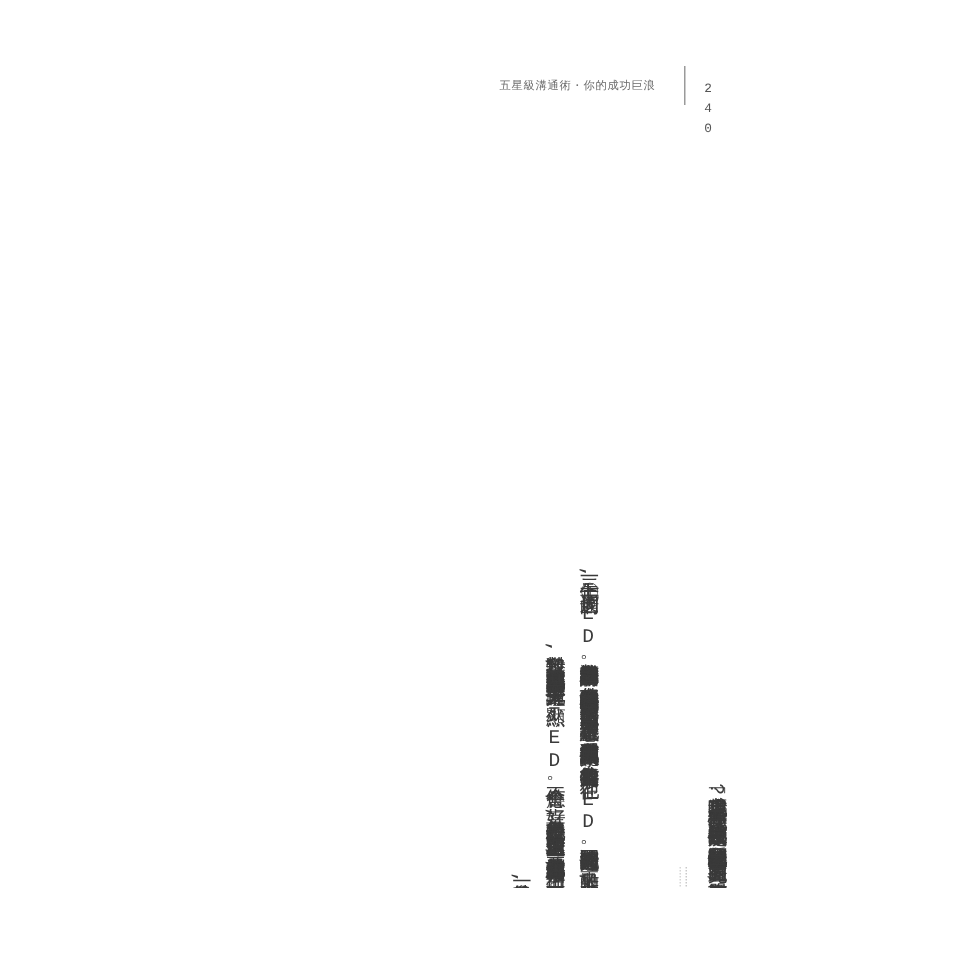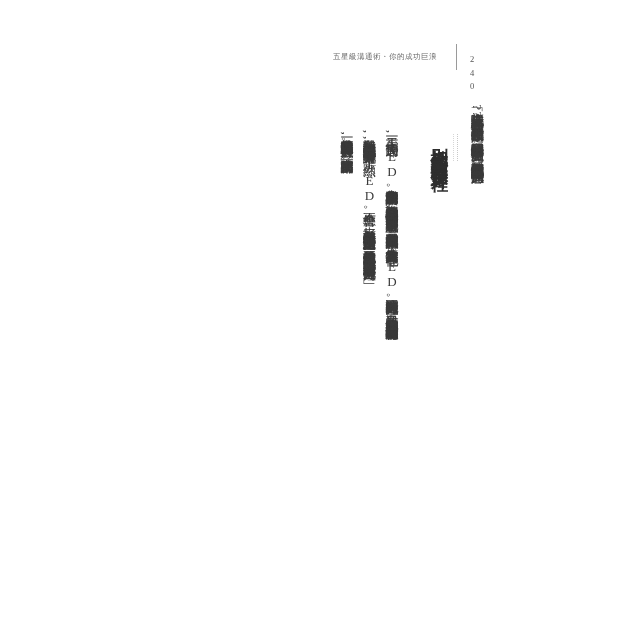--- a/index.html
+++ b/index.html
@@ -1,21 +1,22 @@
 <!DOCTYPE html>
 <html><head>
 <meta charset="utf-8">
 <style>
   html,body{margin:0;padding:0;}
   .page{
     position:relative;
     width:640px;height:592px;
     background:#ffffff;
-    font-family:Liberation Serif, serif;
+    font-family:Liberation Mono, monospace;
     overflow:hidden;
+    text-align:right;
   }
   
   .running-header{
     position:absolute;top:52px;right:203px;
     font-size:7.5px;letter-spacing:0.5px;color:#6b6b6b;
     white-space:nowrap;
   }
   .header-divider{
     position:absolute;top:44px;left:456px;
     width:1px;height:26px;background:#9a9a9a;

